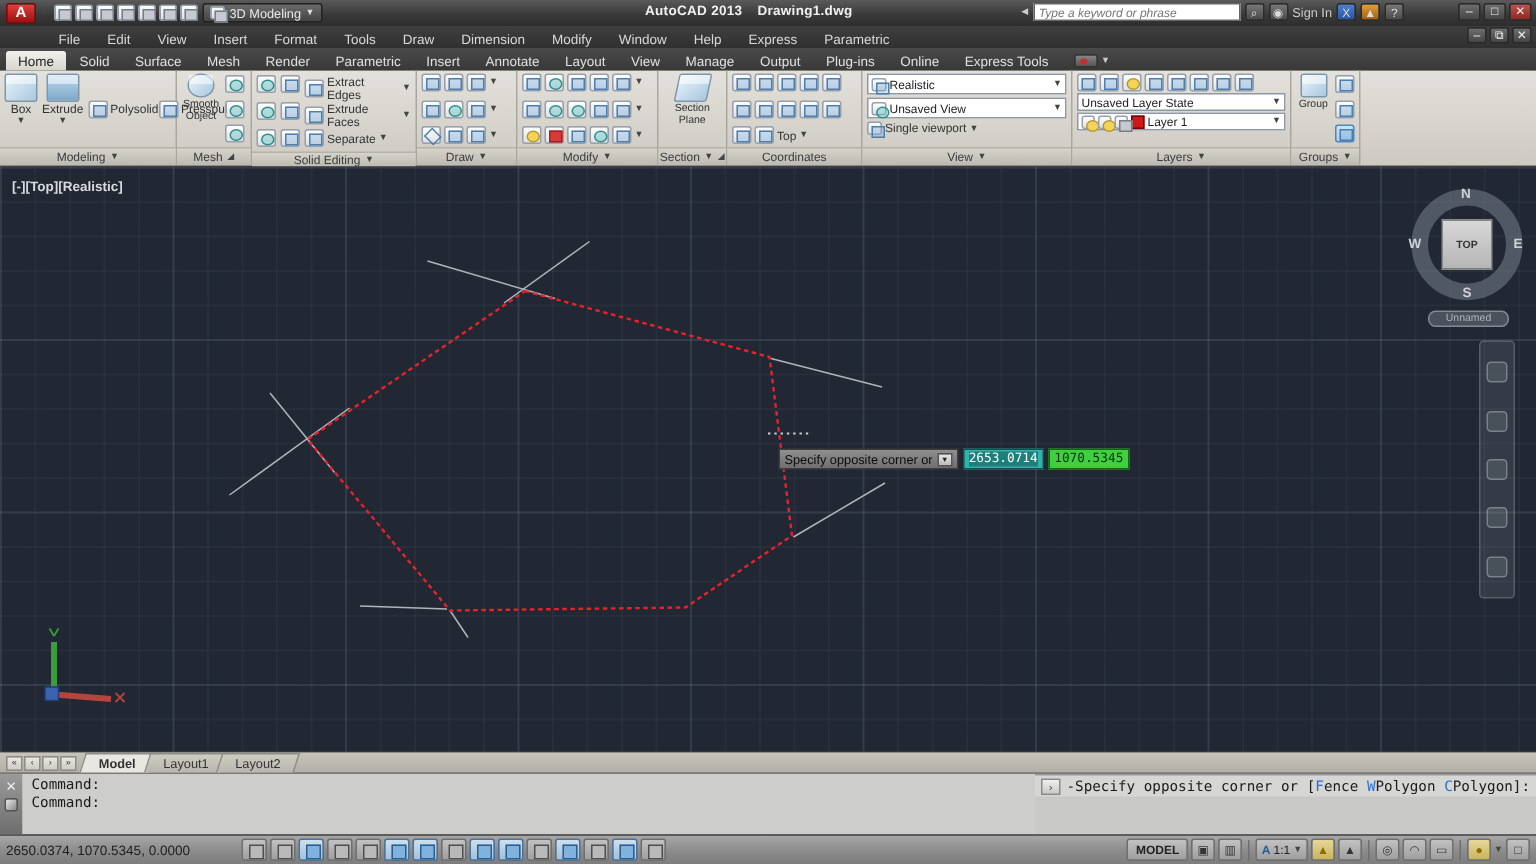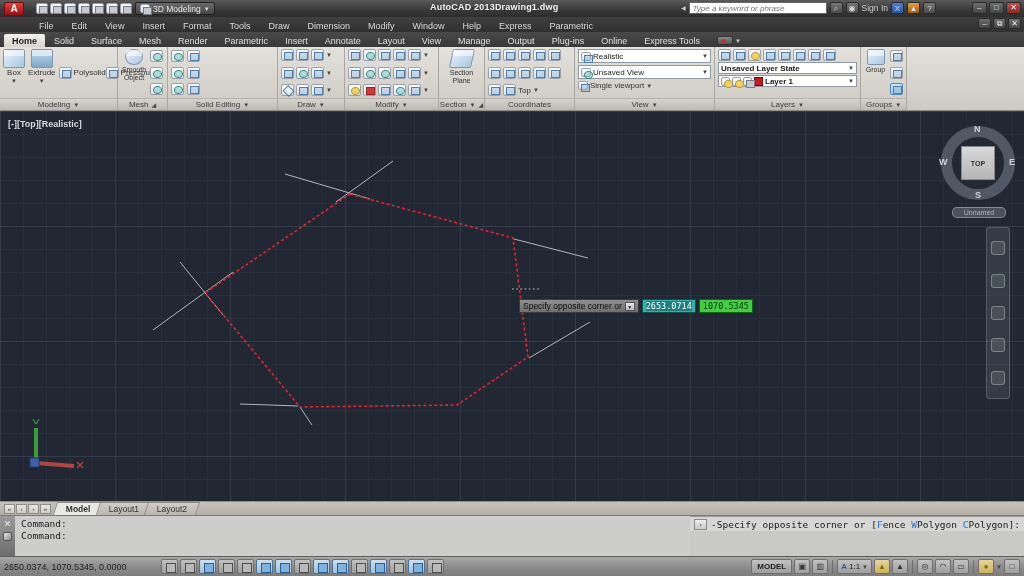--- a/index.html
+++ b/index.html
@@ -12,36 +12,36 @@
   .chip.k-r::after { border-color:#a12222; background:#d43a3a; }
   .chip.k-d::after { border-color:#4d7fae; background:none; transform:rotate(45deg); }
   .chip.active { background:linear-gradient(#cfe4f7,#a8cdeb); border-color:#4d87c0; }
   .caret { font-size:6px; color:#444; line-height:6px; flex:none; }
   
   .titlebar { height:17px; background:linear-gradient(#5a5a5a,#383838 60%,#2e2e2e); display:flex; align-items:center; gap:3px; padding:0 4px; position:relative; }
   .logo { width:20px; height:14px; background:linear-gradient(#e04040,#9c0f0f); border:1px solid #7a0808; border-radius:2px; color:#fff; font-weight:bold; font-size:10px; text-align:center; line-height:12px; }
   .qat { display:flex; align-items:center; gap:2px; }
   .qat .chip { width:12px; height:11px; }
   .ws-combo { display:flex; align-items:center; gap:3px; background:linear-gradient(#6a6a6a,#444); border:1px solid #222; border-radius:2px; padding:0 4px; height:13px; color:#e8e8e8; font-size:8.5px; }
-  .title-text { position:absolute; left:430px; top:2px; color:#f0f0f0; font-size:9px; font-weight:bold; letter-spacing:.2px; display:flex; }
+  .title-text { position:absolute; left:430px; top:2px; color:#f0f0f0; font-size:9px; font-weight:bold; letter-spacing:.2px; display:flex; gap:10px; }
   .infocenter { position:absolute; right:88px; top:2px; display:flex; align-items:center; gap:3px; }
   .search-box { width:138px; height:12px; background:#fff; border:1px solid #666; font-size:8px; font-style:italic; color:#888; padding:0 3px; }
   .tb-ico { width:13px; height:12px; border-radius:2px; background:linear-gradient(#777,#4a4a4a); border:1px solid #2c2c2c; color:#ddd; font-size:8px; text-align:center; line-height:11px; }
   .signin { color:#ccc; font-size:8.5px; }
   .winbtns { position:absolute; right:3px; top:2px; display:flex; gap:2px; }
   .winbtn { width:15px; height:12px; background:linear-gradient(#6e6e6e,#454545); border:1px solid #2a2a2a; border-radius:2px; color:#eee; font-size:8px; text-align:center; line-height:10px; }
   
   .menubar { height:15px; background:linear-gradient(#3f3f3f,#303030); display:flex; align-items:center; padding-left:30px; gap:0; position:relative; }
   .menu-item { color:#d8d8d8; font-size:9px; padding:0 9px; line-height:15px; }
   .docwin-btns { position:absolute; right:3px; top:1px; display:flex; gap:2px; }
   .docwin-btns .winbtn { width:13px; height:11px; }
   
   .tabrow { height:15px; background:linear-gradient(#4a4a4a,#383838); display:flex; align-items:flex-end; padding-left:4px; gap:1px; }
   .rtab { color:#e0e0e0; font-size:9px; padding:2px 8px 1px; border-radius:2px 2px 0 0; }
-  .rtab.active { background:linear-gradient(#f2f1ee,#d8d5cd); color:#222; font-weight:bold; }
+  .rtab.active { background:linear-gradient(#f2f1ee,#d8d5cd); color:#222; font-weight:normal; }
   .rtab-extra { display:flex; align-items:center; gap:2px; margin-left:8px; padding-bottom:2px; }
   .media-chip { width:16px; height:9px; background:linear-gradient(#888,#555); border:1px solid #333; border-radius:2px; position:relative; }
   .media-chip::after { content:""; position:absolute; left:3px; top:2px; width:5px; height:4px; background:#c03030; border-radius:50%; }
   .rtab-extra .caret { color:#ccc; }
   
   .ribbon { height:64px; background:linear-gradient(#e3e1db,#cdcac2); display:flex; border-bottom:1px solid #8f8d87; }
   .panel { border-right:1px solid #aaa79f; display:flex; flex-direction:column; }
   .panel-content { flex:1; padding:2px 3px; display:flex; gap:3px; }
   .panel-title { height:12px; background:linear-gradient(#d6d3cb,#bdbab1); border-top:1px solid #b5b2aa; font-size:8px; color:#3c3c3c; display:flex; align-items:center; justify-content:center; gap:3px; }
   .p-modeling { width:118px; } .p-mesh { width:50px; } .p-solidedit { width:110px; }
@@ -240,20 +240,37 @@
       <div class="iconcol">
           <span class="chip k-t"></span>
           <span class="chip k-t"></span>
           <span class="chip k-t"></span>
         </div>
       <div class="iconcol">
           <span class="chip "></span>
           <span class="chip "></span>
           <span class="chip "></span>
         </div>
+      <div class="rowscol" id="solidedit-rows">
+          <div class="minirow">
+            <span class="chip"></span>
+            <span>Extract Edges</span>
+            <span class="caret">▼</span>
+          </div>
+          <div class="minirow">
+            <span class="chip"></span>
+            <span>Extrude Faces</span>
+            <span class="caret">▼</span>
+          </div>
+          <div class="minirow">
+            <span class="chip"></span>
+            <span>Separate</span>
+            <span class="caret">▼</span>
+          </div>
+        </div>
     </div>
     <div class="panel-title">
       <span>Solid Editing</span>
         <span class="caret">▼</span>
     </div>
   </div>
 
   <div class="panel p-draw">
     <div class="panel-content" style="flex-direction:column; gap:0; justify-content:space-between;" id="draw-grid">
         <div class="iconrow">
@@ -377,21 +394,21 @@
       </div>
     </div>
     <div class="panel-title">
       <span>View</span>
         <span class="caret">▼</span>
     </div>
   </div>
 
 
   <div class="panel p-layers">
-    <div class="panel-content" style="flex-direction:column; gap:1px;font-weight:bold;">
+    <div class="panel-content" style="flex-direction:column; gap:1px;">
       <div class="iconrow">
           <span class="chip "></span>
           <span class="chip "></span>
           <span class="chip k-y"></span>
           <span class="chip "></span>
           <span class="chip "></span>
           <span class="chip "></span>
           <span class="chip "></span>
           <span class="chip "></span>
         </div>

